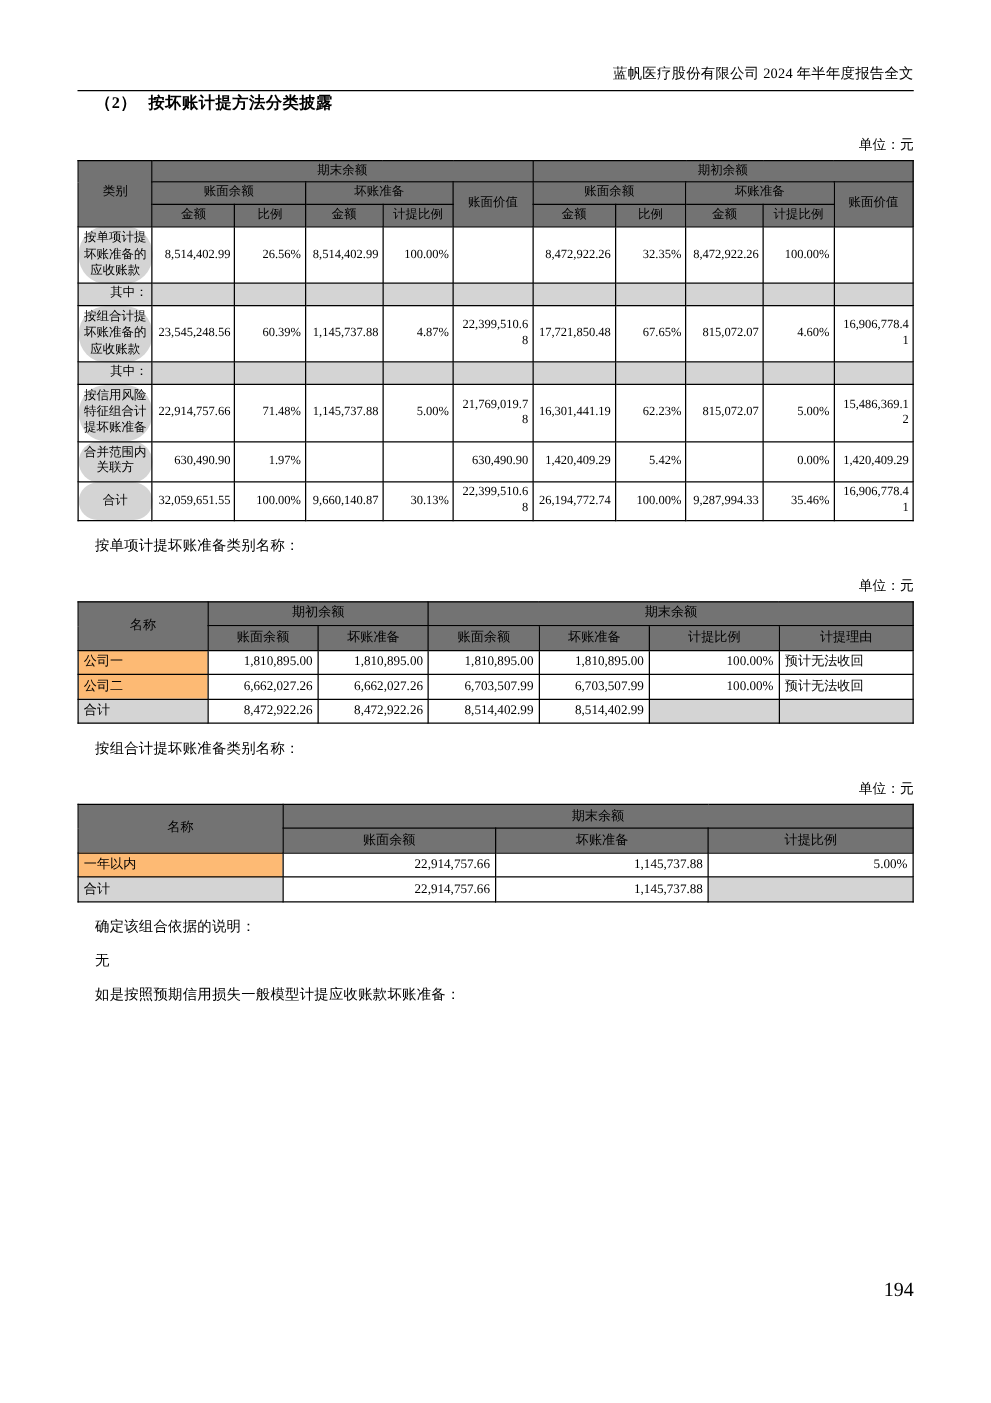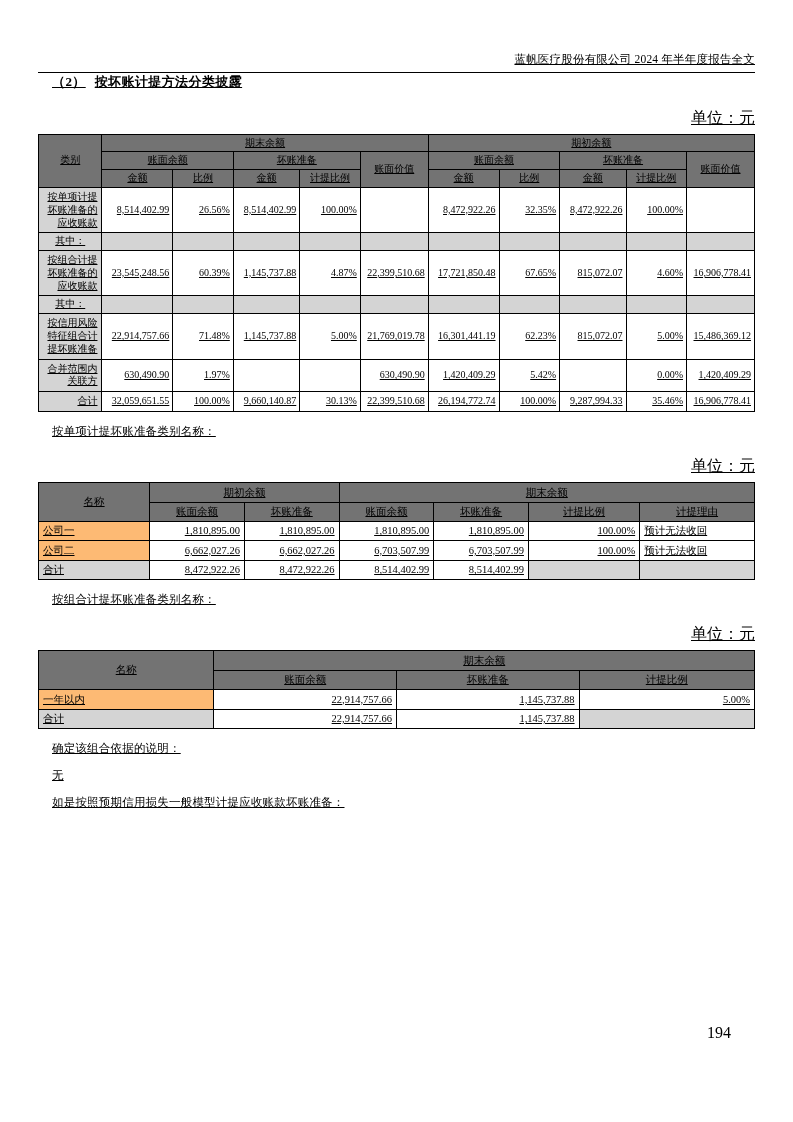--- a/index.html
+++ b/index.html
@@ -13,22 +13,21 @@
     font-family: "Liberation Serif", "DejaVu Serif", serif;
     color: #000000;
     position: relative;
     overflow: hidden;
   }
   .page {
     position: relative;
     width: 793px;
     height: 1122px;
     box-sizing: border-box;
-    padding: 0 38px;
-    text-decoration: underline;
+    padding: 0 62px;
   }
 
   
   .page-header {
     padding-top: 52px;
     text-align: right;
     font-size: 11.5px;
     line-height: 1.35;
     padding-bottom: 4px;
     border-bottom: 1.6px solid #000;
@@ -39,21 +38,21 @@
   .section-title {
     font-weight: bold;
     font-size: 13px;
     margin-left: 14px;
     letter-spacing: 0.4px;
   }
   .section-title .num { margin-right: 9px; }
 
   .unit-line {
     text-align: right;
-    font-size: 16px;
+    font-size: 11px;
     margin-top: 17px;
     margin-bottom: 5px;
   }
 
   .para {
     font-size: 11.5px;
     margin-left: 14px;
     margin-top: 12px;
     margin-bottom: 0;
     letter-spacing: 0.2px;
@@ -77,35 +76,36 @@
     overflow-wrap: break-word;
     line-height: 1.28;
   }
   th {
     background: #737373;
     font-weight: normal;
     text-align: center;
   }
   td.rowlabel {
     background: #d4d4d4;
-    text-align: right;
+    text-align: center;
     font-size: 10px;
+    border-radius: 22px;
   }
   td.num {
     text-align: right;
     white-space: normal;
   }
   td.ctr { text-align: right; }
   td.shade { background: #d4d4d4; }
   td.lbl-left { text-align: left; }
 
   
   .t1 td, .t1 th { font-size: 10px; }
   .t1 td.rowlabel { padding: 3px 4px; }
-  .t1 .ctrlabel { text-align: center; background: #d4d4d4; }
+  .t1 .ctrlabel { text-align: right; background: #d4d4d4; }
 
   
   .t2 td, .t2 th, .t3 td, .t3 th { font-size: 10.5px; padding: 2.5px 4px; }
   .t2 td.name, .t3 td.name { text-align: left; background: #fdba74; }
   .t2 td.total-name, .t3 td.total-name { text-align: left; background: #d4d4d4; }
 
   .tbl-wrap { margin-top: 0; }
 
   
   .page-number {

